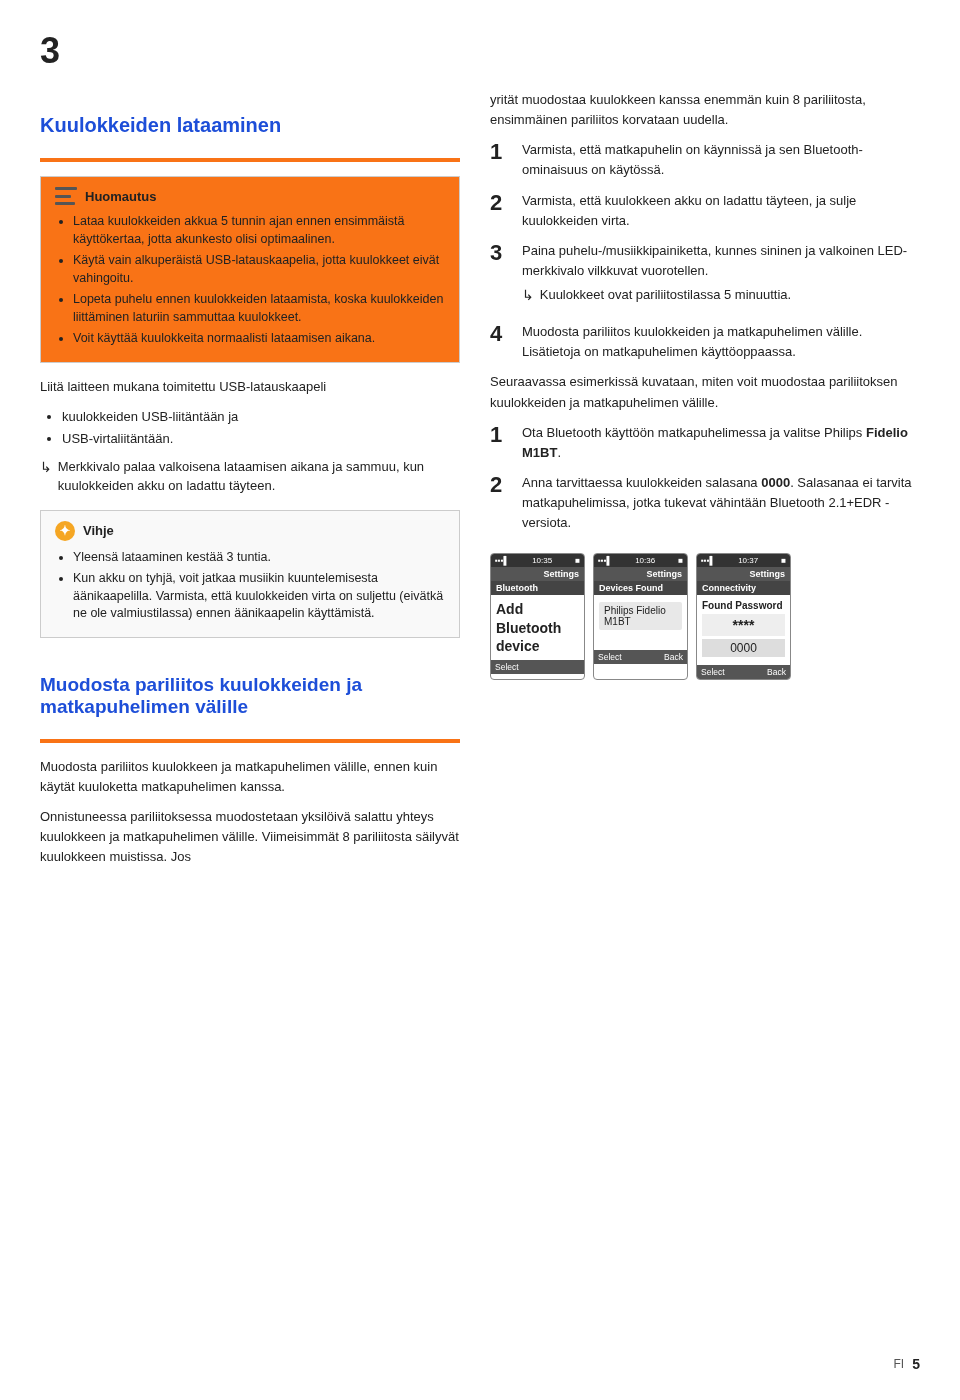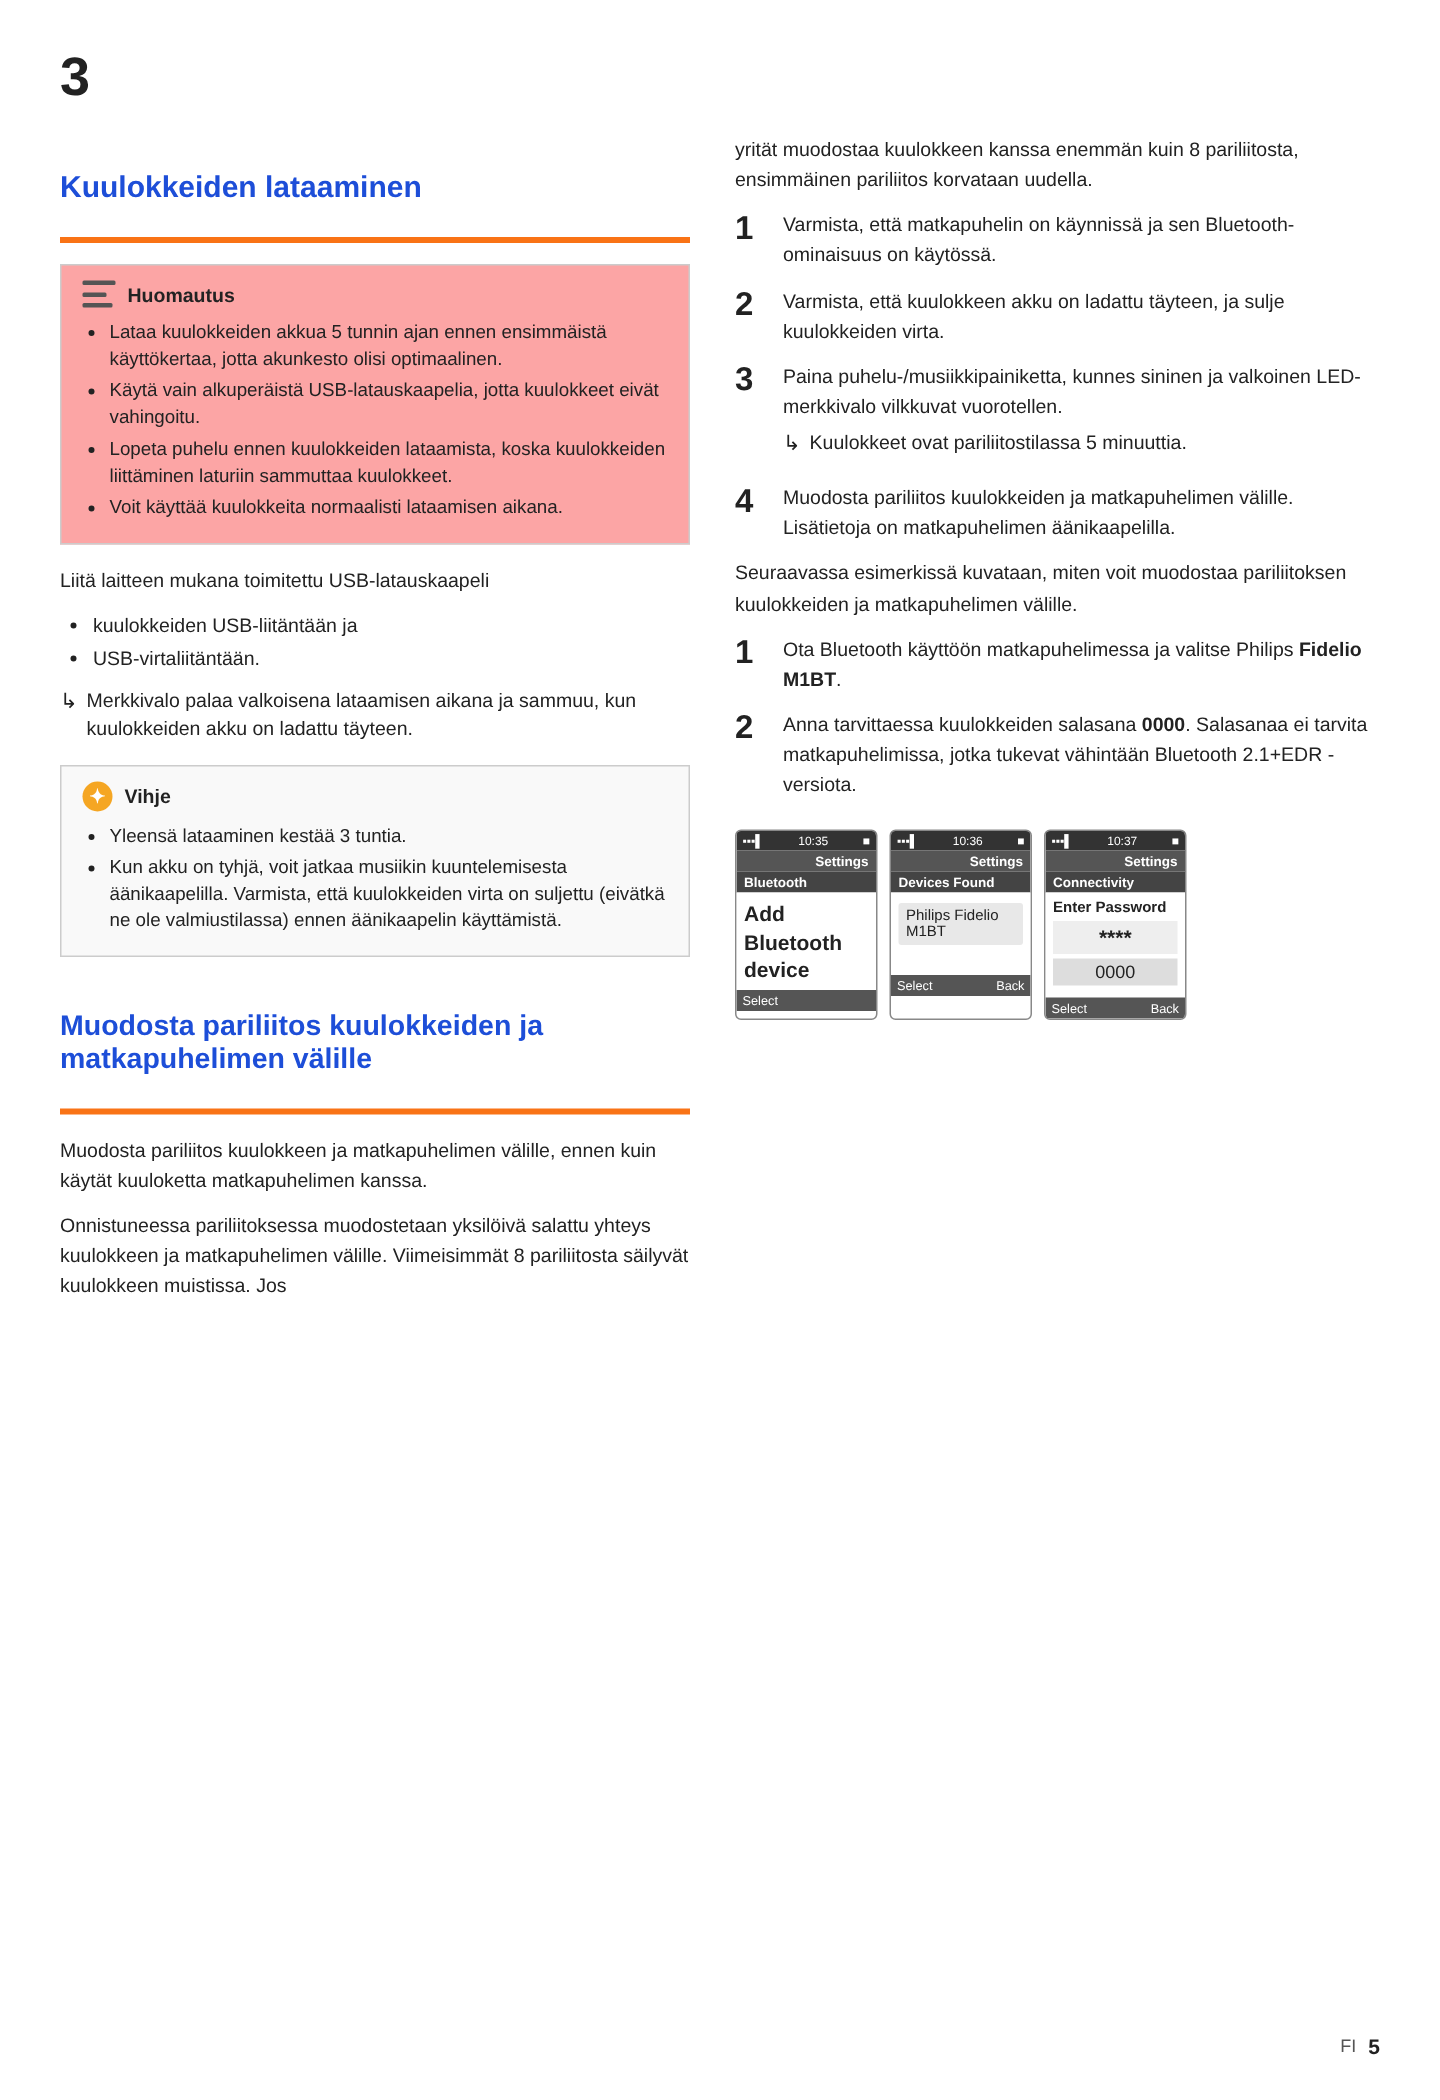--- a/index.html
+++ b/index.html
@@ -52,21 +52,21 @@
       color: #1d4ed8;
       border-bottom: 4px solid #f97316;
       padding-bottom: 21px;
       margin-bottom: 14px;
       margin-top: 24px;
     }
 
     
     .note-box {
       border: 1px solid #ccc;
-      background: #fca5a5;
+      background: #f97316;
       padding: 10px 14px;
       margin-bottom: 14px;
     }
     .note-header {
       display: flex;
       align-items: center;
       gap: 8px;
       font-weight: bold;
       font-size: 13px;
       margin-bottom: 8px;
@@ -375,21 +375,21 @@
       <div class="step-content">
         <span>Paina puhelu-/musiikkipainiketta, kunnes sininen ja valkoinen LED-merkkivalo vilkkuvat vuorotellen.</span>
         <div class="sub-arrow" style="margin-left:0;margin-top:4px;">
           <span class="arrow-sym">↳</span>
           <span>Kuulokkeet ovat pariliitostilassa 5 minuuttia.</span>
         </div>
       </div>
     </div>
     <div class="step-item">
       <span class="step-num">4</span>
-      <div class="step-content">Muodosta pariliitos kuulokkeiden ja matkapuhelimen välille. Lisätietoja on matkapuhelimen äänikaapelilla.</div>
+      <div class="step-content">Muodosta pariliitos kuulokkeiden ja matkapuhelimen välille. Lisätietoja on matkapuhelimen käyttöoppaassa.</div>
     </div>
 
     <p class="body-text" style="margin-top:10px;">Seuraavassa esimerkissä kuvataan, miten voit muodostaa pariliitoksen kuulokkeiden ja matkapuhelimen välille.</p>
 
     <div class="step-item">
       <span class="step-num">1</span>
       <div class="step-content">
         <span>Ota Bluetooth käyttöön matkapuhelimessa ja valitse Philips </span><strong>Fidelio M1BT</strong><span>.</span>
       </div>
     </div>
@@ -450,21 +450,21 @@
           <span>10:37</span>
           <span>■</span>
         </div>
         <div class="phone-title-bar">
           <span>Settings</span>
         </div>
         <div class="phone-menu-bar">
           <span>Connectivity</span>
         </div>
         <div class="phone-body">
-          <div style="font-size:10px;font-weight:bold;margin-bottom:3px;">Enter Password</div>
+          <div style="font-size:10px;font-weight:bold;margin-bottom:3px;">Found Password</div>
           <div class="phone-password-stars">****</div>
           <div class="phone-password-nums">0000</div>
         </div>
         <div class="phone-footer">
           <span>Select</span>
           <span>Back</span>
         </div>
       </div>
 
     </div>

